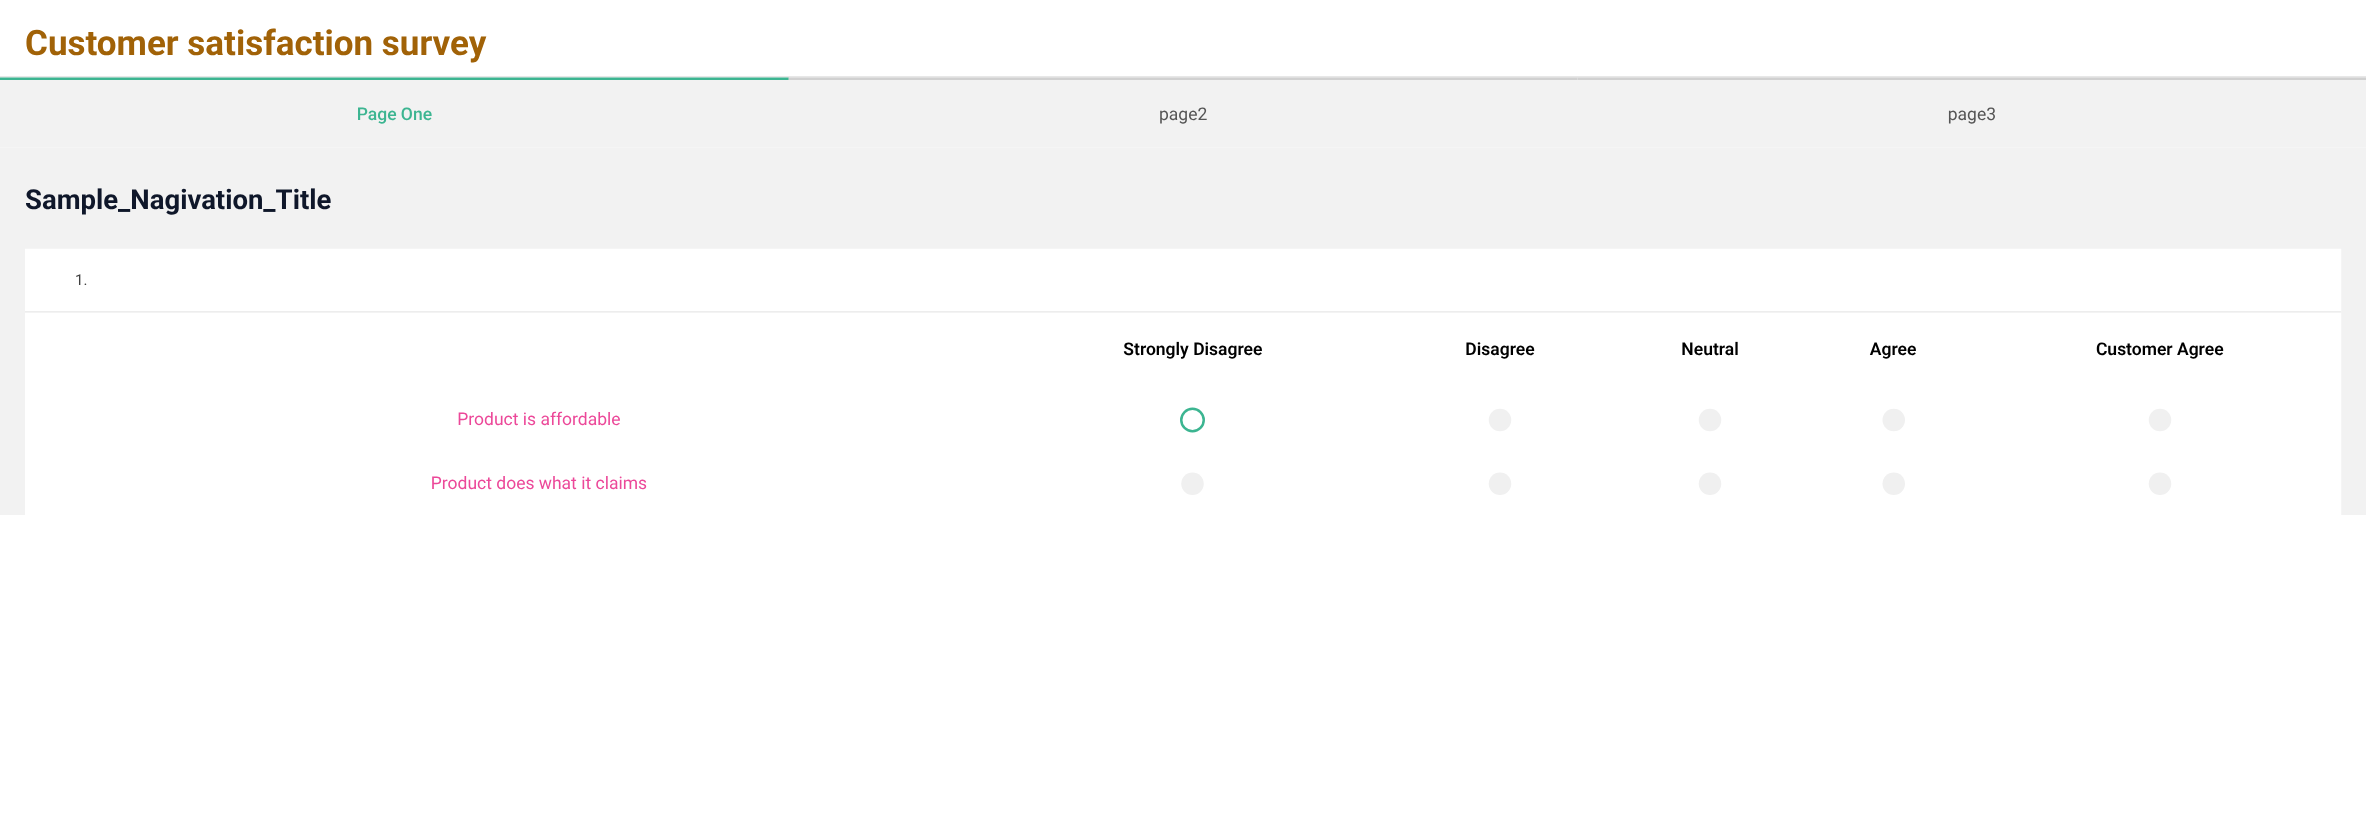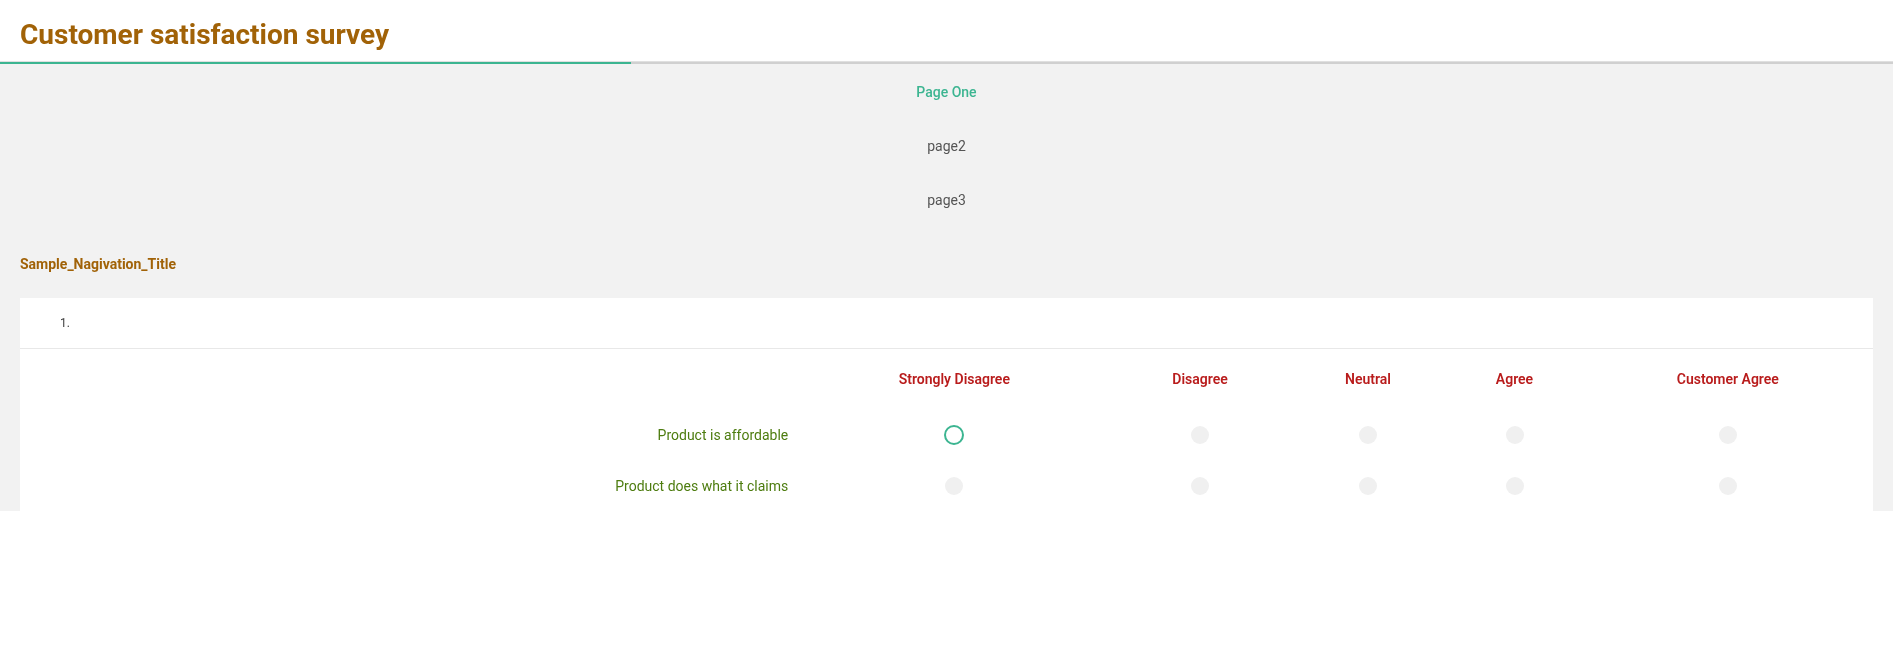--- a/index.html
+++ b/index.html
@@ -30,42 +30,41 @@
       flex: 1;
       height: 2px;
       background: #3cb591;
     }
     .progress-segment.inactive {
       background: #d0d0d0;
     }
     .page-nav {
       display: flex;
       background: #f2f2f2;
-      flex-direction: column;
     }
     .page-nav-item {
       flex: 1;
       text-align: center;
       padding: 20px 10px 18px;
       font-size: 14px;
       color: #555;
       cursor: pointer;
     }
     .page-nav-item.active {
       color: #3cb591;
       font-weight: 500;
     }
     .content-area {
       background: #f2f2f2;
       padding: 30px 20px 0 20px;
     }
     .nav-title {
-      font-size: 14px;
+      font-size: 22px;
       font-weight: 700;
-      color: #a16207;
+      color: #0f172a;
       margin-bottom: 26px;
     }
     .question-card {
       background: #ffffff;
     }
     .question-header {
       padding: 18px 20px 18px 36px;
       border-bottom: 1px solid #e8e8e8;
       display: flex;
       align-items: baseline;
@@ -84,34 +83,34 @@
     }
     .matrix-table {
       width: 100%;
       border-collapse: collapse;
     }
     .matrix-table th {
       padding: 22px 10px;
       text-align: center;
       font-size: 14px;
       font-weight: 600;
-      color: #b91c1c;
+      color: #000000;
     }
     .matrix-table th.row-label-header {
       width: 42%;
     }
     .matrix-table td {
       padding: 16px 10px;
       text-align: center;
     }
     .matrix-table td.row-label {
-      text-align: right;
+      text-align: center;
       padding-left: 54px;
       font-size: 14px;
-      color: #4d7c0f;
+      color: #ec4899;
     }
     .radio-circle {
       display: inline-block;
       width: 18px;
       height: 18px;
       border-radius: 50%;
       background: #f0f0f0;
       border: none;
       cursor: pointer;
       vertical-align: middle;

